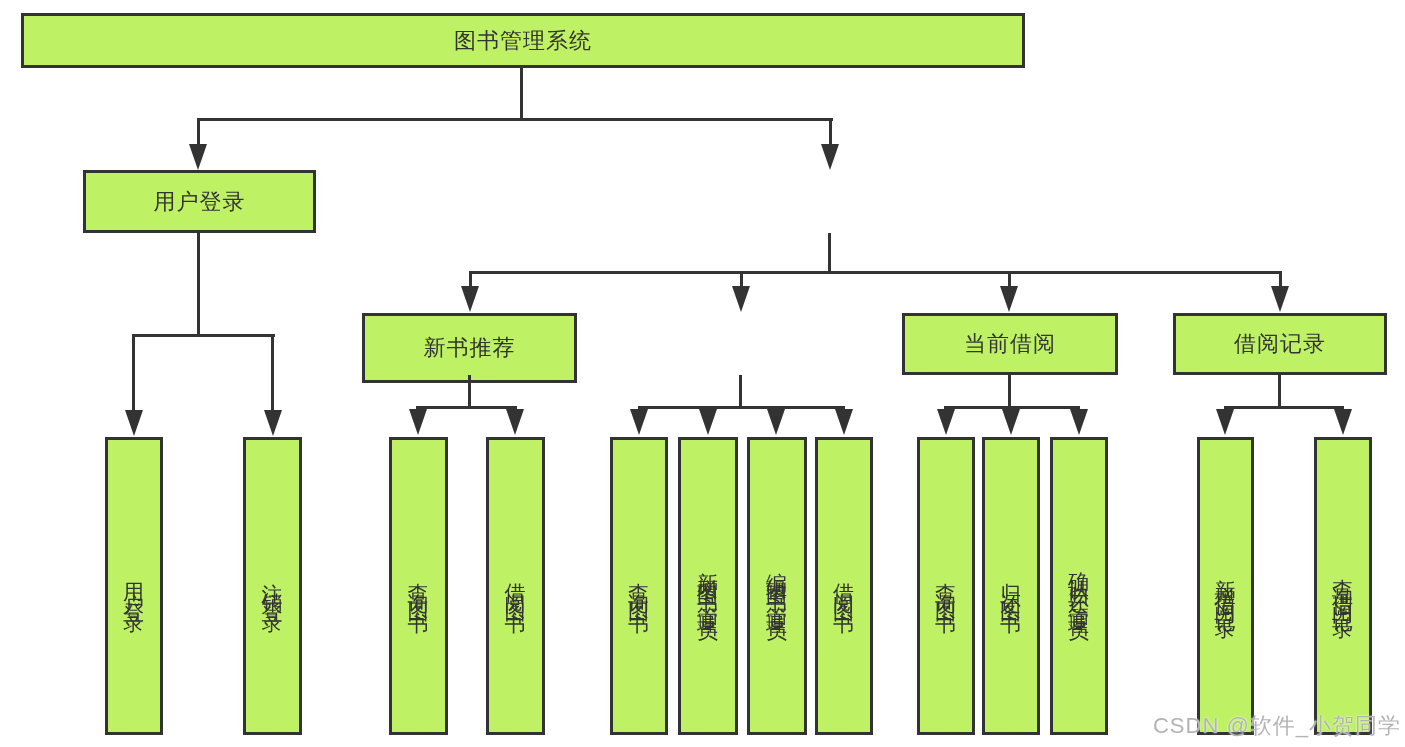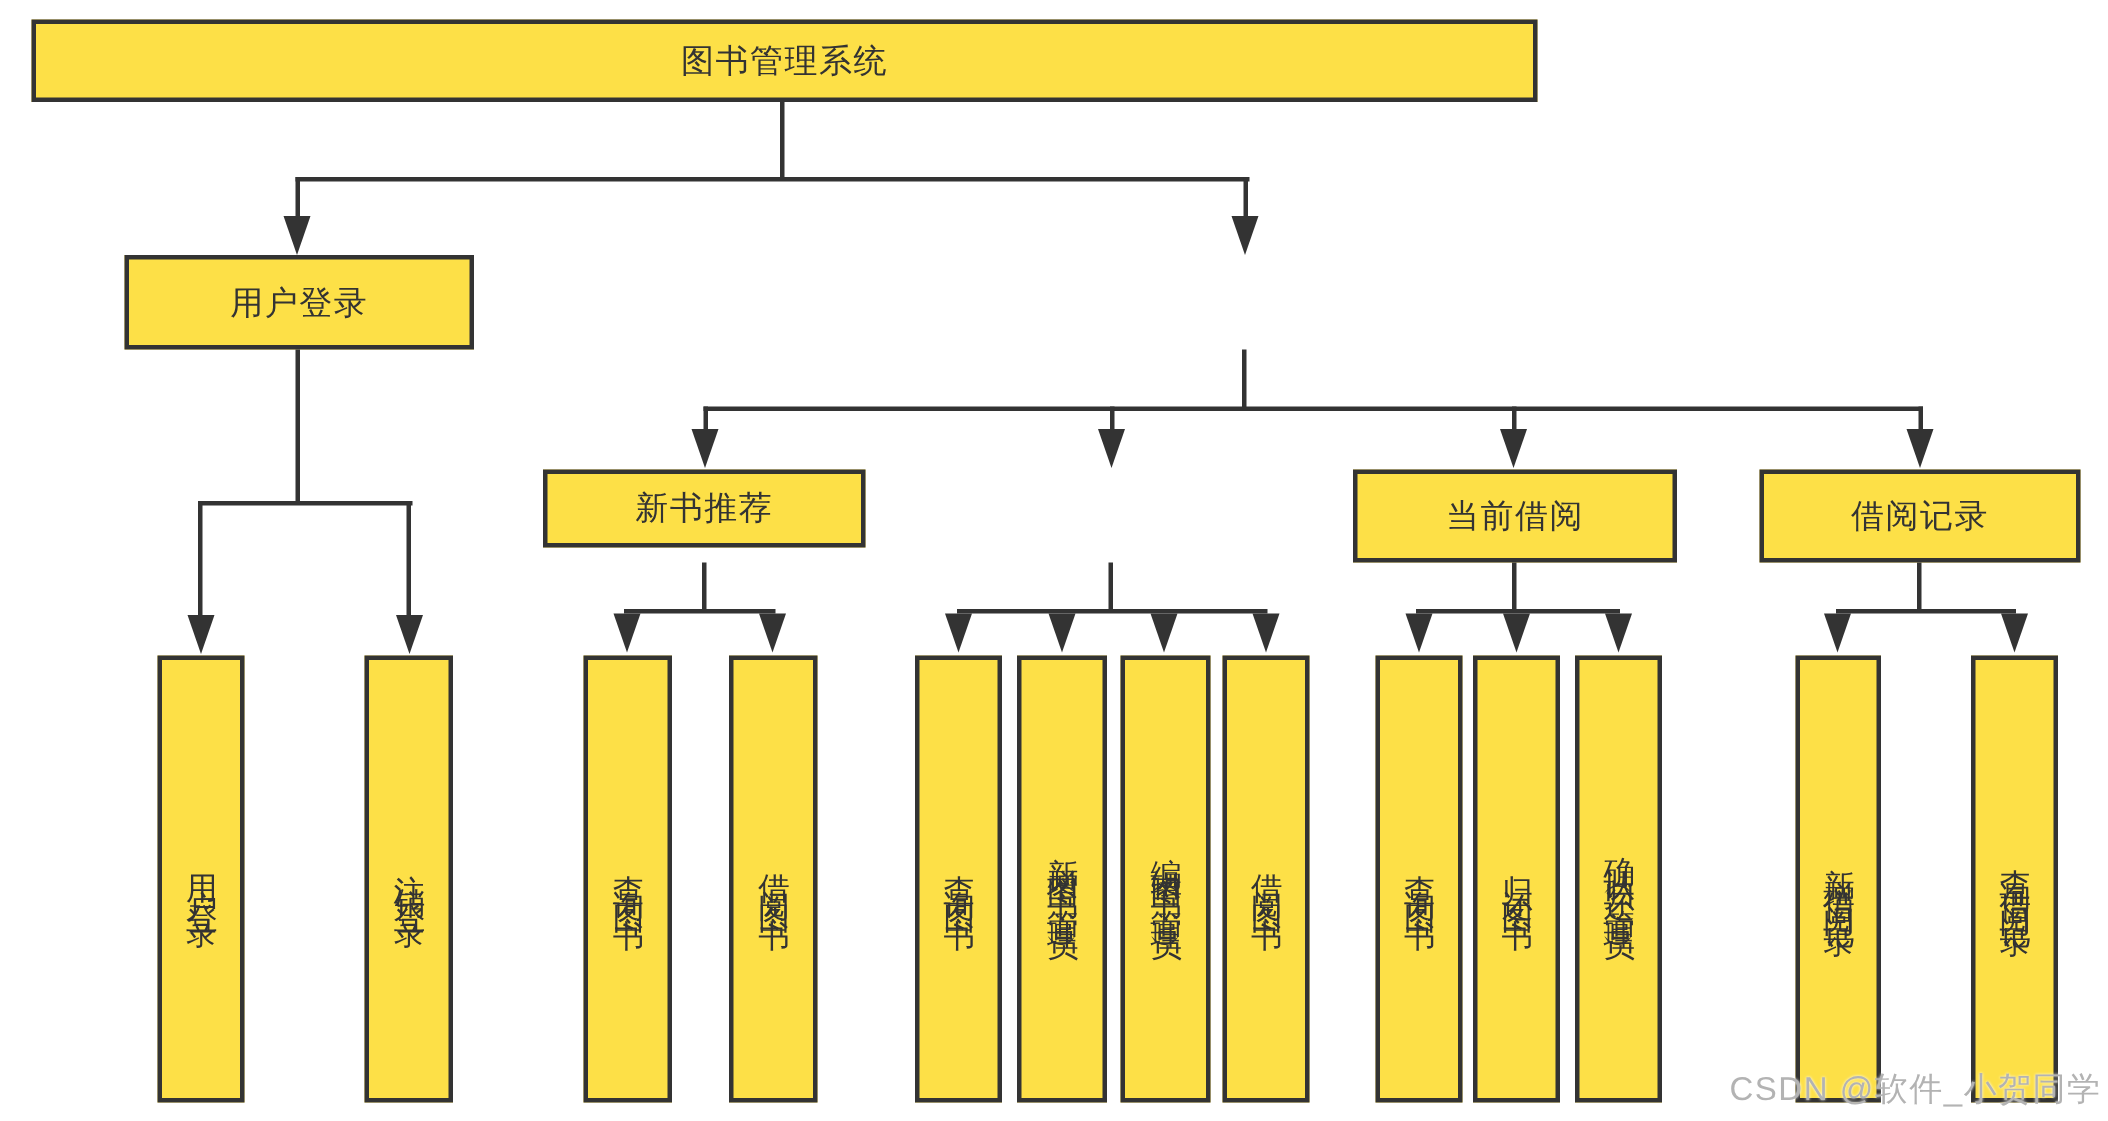--- a/index.html
+++ b/index.html
@@ -3,21 +3,21 @@
 <meta charset="utf-8">
 <style>
   :root { --line:#333333; --text:#333333; --bg:#ffffff; }
   * { margin:0; padding:0; box-sizing:border-box; }
   body { background:#fff; font-family:"Liberation Sans", sans-serif; }
   .canvas {
     position:relative; width:1405px; height:747px;
     background:var(--bg); overflow:hidden;
   }
   .node {
-    position:absolute; background:#fde047; border:3px solid var(--line);
+    position:absolute; background:#bef264; border:3px solid var(--line);
     display:flex; align-items:center; justify-content:center;
     color:var(--text);
   }
   .hbox { font-size:22px; letter-spacing:1px; }
   .vbox { font-size:21px; }
   .vbox .vtext {
     writing-mode:vertical-rl; text-orientation:mixed;
     letter-spacing:10px; line-height:1; white-space:nowrap;
   }
   .hline { position:absolute; height:3px; background:var(--line); }
@@ -64,21 +64,21 @@
   <div class="hline" style="left:469px; top:271px; width:813px;"></div>
   <div class="vline" style="left:469px; top:271px; height:16px;"></div>
   <div class="arr" style="left:461px; top:286px;"></div>
   <div class="vline" style="left:740px; top:271px; height:16px;"></div>
   <div class="arr" style="left:732px; top:286px;"></div>
   <div class="vline" style="left:1008px; top:271px; height:16px;"></div>
   <div class="arr" style="left:1000px; top:286px;"></div>
   <div class="vline" style="left:1279px; top:271px; height:16px;"></div>
   <div class="arr" style="left:1271px; top:286px;"></div>
 
-  <div class="node hbox" style="left:362px; top:313px; width:215px; height:52px;">
+  <div class="node hbox" style="left:362px; top:313px; width:215px; height:70px;">
     <span>新书推荐</span>
   </div>
   <div class="node hbox" style="left:902px; top:313px; width:216px; height:62px;">
     <span>当前借阅</span>
   </div>
   <div class="node hbox" style="left:1173px; top:313px; width:214px; height:62px;">
     <span>借阅记录</span>
   </div>
 
   <div class="vline" style="left:468px; top:375px; height:33px;"></div>

